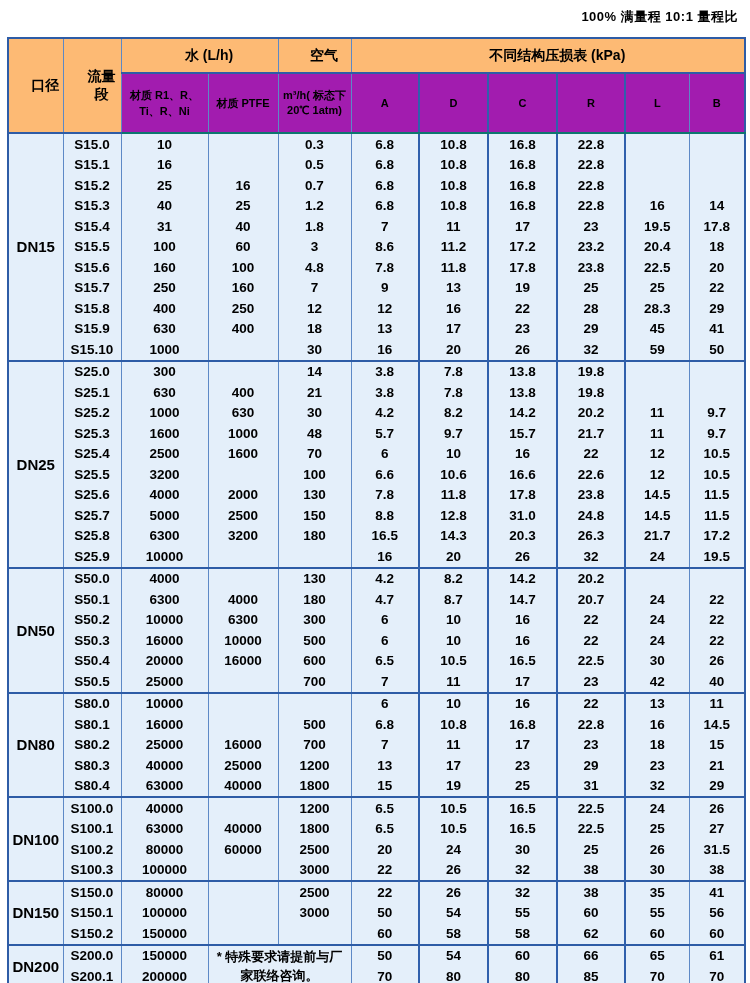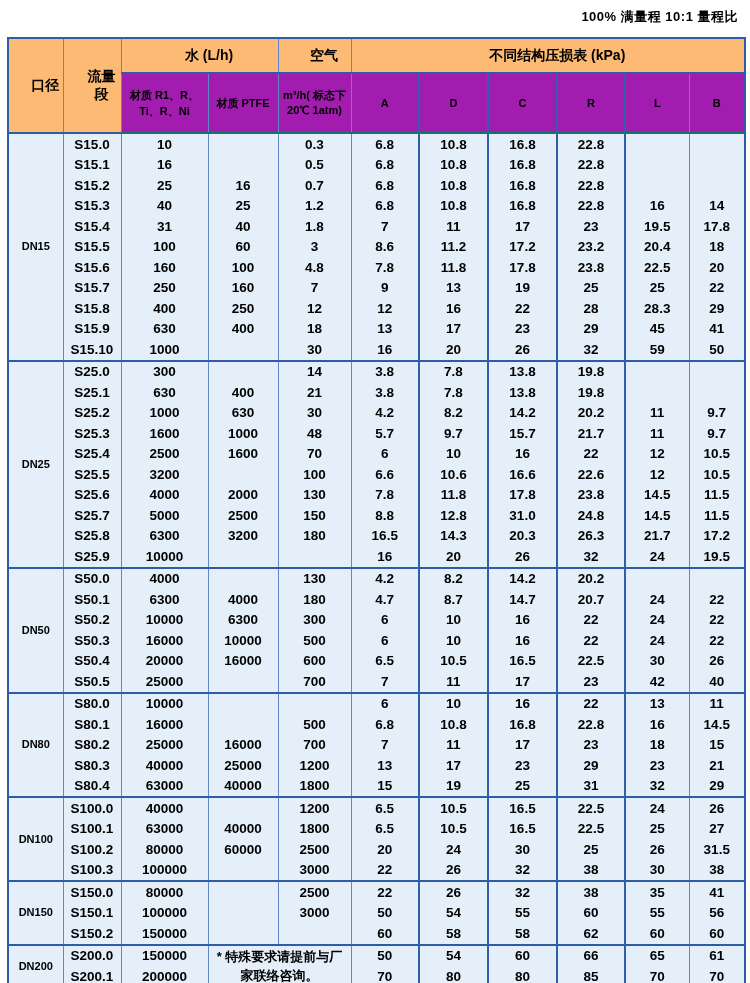--- a/index.html
+++ b/index.html
@@ -57,21 +57,21 @@
   tbody td {
     background: #e4effa;
     height: 20.5px;
     font-size: 13.5px;
     line-height: 1;
     border-top: none;
     border-bottom: none;
   }
   tbody tr.group-start td { border-top: 2px solid #2e5ca6; }
   .strong-right { border-right: 2px solid #3060ac !important; }
-  td.dn-cell { font-size: 11px; }
+  td.dn-cell { font-size: 15px; }
   td.note-cell {
     font-size: 13px;
     line-height: 1.5;
     padding: 0 4px;
   }
   .air-unit { line-height: 1.4; }
   .mat-cell { line-height: 1.5; }
 </style>
 </head>
 <body>

